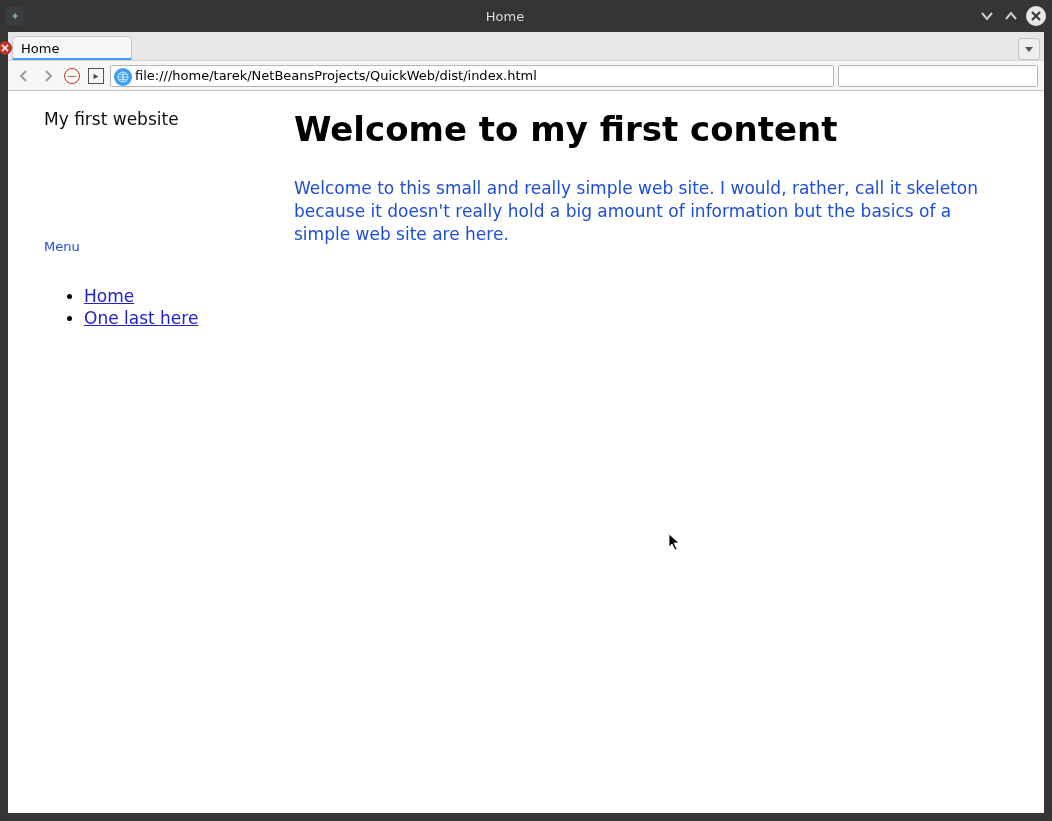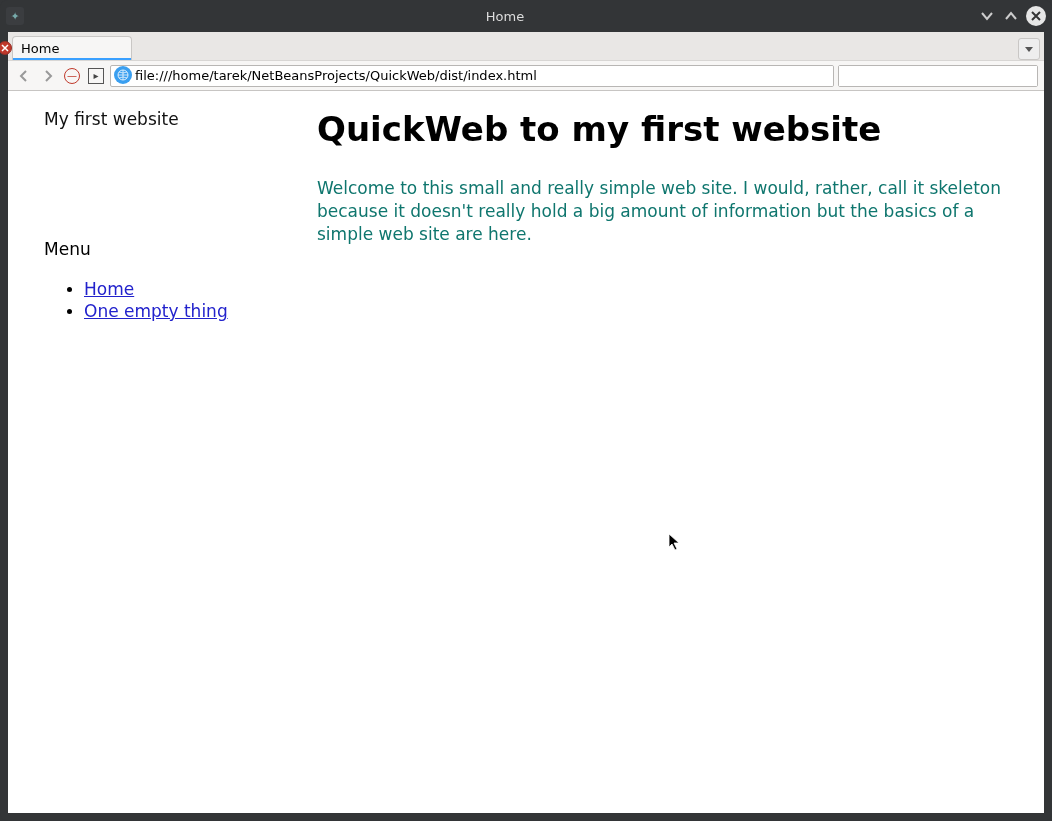--- a/index.html
+++ b/index.html
@@ -80,50 +80,50 @@
       display:flex;align-items:center;height:30px;gap:4px;padding:3px 6px;
       background:#f7f6f5;border-top:1px solid #d8d6d4;
     }
     .nav-btn{
       width:20px;height:20px;display:flex;align-items:center;justify-content:center;
       color:#999;font-size:14px;cursor:pointer;
     }
     .stop-btn{color:#c0392b;border:1px solid #c0392b;border-radius:50%;width:16px;height:16px;font-size:10px;line-height:1;display:flex;align-items:center;justify-content:center;}
     .go-btn{border:1px solid #555;width:16px;height:16px;font-size:10px;display:flex;align-items:center;justify-content:center;color:#444}
     .url-bar{
-      flex:1;display:flex;align-items:flex-start;
+      flex:1;display:flex;align-items:flex-end;
       border:1px solid #b8b6b4;background:#fff;height:22px;border-radius:2px;
       overflow:hidden;
     }
     .url-bar .globe{
       width:18px;height:18px;margin:0 3px;border-radius:50%;
       background:#3a9ff0;display:flex;align-items:center;justify-content:center;color:#fff;font-size:11px;
     }
     .url-bar input{
       border:none;outline:none;flex:1;font-size:13px;font-family:inherit;padding:0;height:100%;
     }
     .search-bar{
       width:200px;border:1px solid #b8b6b4;background:#fff;height:22px;border-radius:2px;
     }
     .search-bar input{border:none;outline:none;width:100%;height:100%;font-size:13px;padding:0 6px;font-family:inherit;}
 
     .content-area{
       flex:1;background:#fff;margin:0 8px 8px 8px;overflow:auto;
-      display:flex; padding:18px 10px 10px 36px; gap:63px;
+      display:flex; padding:18px 10px 10px 36px; gap:40px;
       font-family: "DejaVu Sans","Verdana",sans-serif;
     }
     .sidebar{width:210px;flex-shrink:0}
     .site-title{font-size:17px;margin-bottom:110px;color:#111}
-    .menu-heading{font-size:17px;margin-bottom:20px;color:#000000}
+    .menu-heading{font-size:13px;margin-bottom:32px;color:#1d4ed8}
     .menu-list{list-style:disc;padding-left:40px}
     .menu-list li{margin-bottom:2px}
     .menu-list a{color:#2222cc;text-decoration:underline;font-size:17px;cursor:pointer}
     .main{flex:1;max-width:700px}
     .main h1{font-size:34px;font-weight:bold;margin-bottom:28px;color:#000}
-    .main p{font-size:17px;margin-bottom:20px;line-height:1.35;color:#0f766e}
+    .main p{font-size:17px;margin-bottom:20px;line-height:1.35;color:#1d4ed8}
     .cursor-fake{position:absolute;left:668px;top:533px;font-size:18px;color:#000;pointer-events:none}
   </style>
 </head>
 <body>
 
 <div class="window">
   <div class="titlebar">
     <div class="app-icon">✦</div>
     <div class="title-text">Home</div>
     <div class="wbtns">
@@ -192,25 +192,25 @@
       </div>
     </div>
   </div>
 
   <div class="content-area">
     <div class="sidebar">
       <div class="site-title">My first website</div>
       <div class="menu-heading">Menu</div>
       <ul class="menu-list">
         <li><a href="#">Home</a></li>
-        <li><a href="#">One empty thing</a></li>
+        <li><a href="#">One last here</a></li>
       </ul>
     </div>
     <div class="main">
-      <h1>QuickWeb to my first website</h1>
+      <h1>Welcome to my first content</h1>
       <p>Welcome to this small and really simple web site. I would, rather, call it skeleton because it doesn't really hold a big amount of information but the basics of a simple web site are here.</p>
     </div>
   </div>
 </div>
 
 <div class="cursor-fake">
   <svg width="14" height="18" viewBox="0 0 14 18">
       <path d="M1 1 L1 14 L4 11 L7 17 L9 16 L6 10 L11 10 Z" fill="#000" stroke="#fff" stroke-width="0.8"></path>
     </svg>
 </div>

